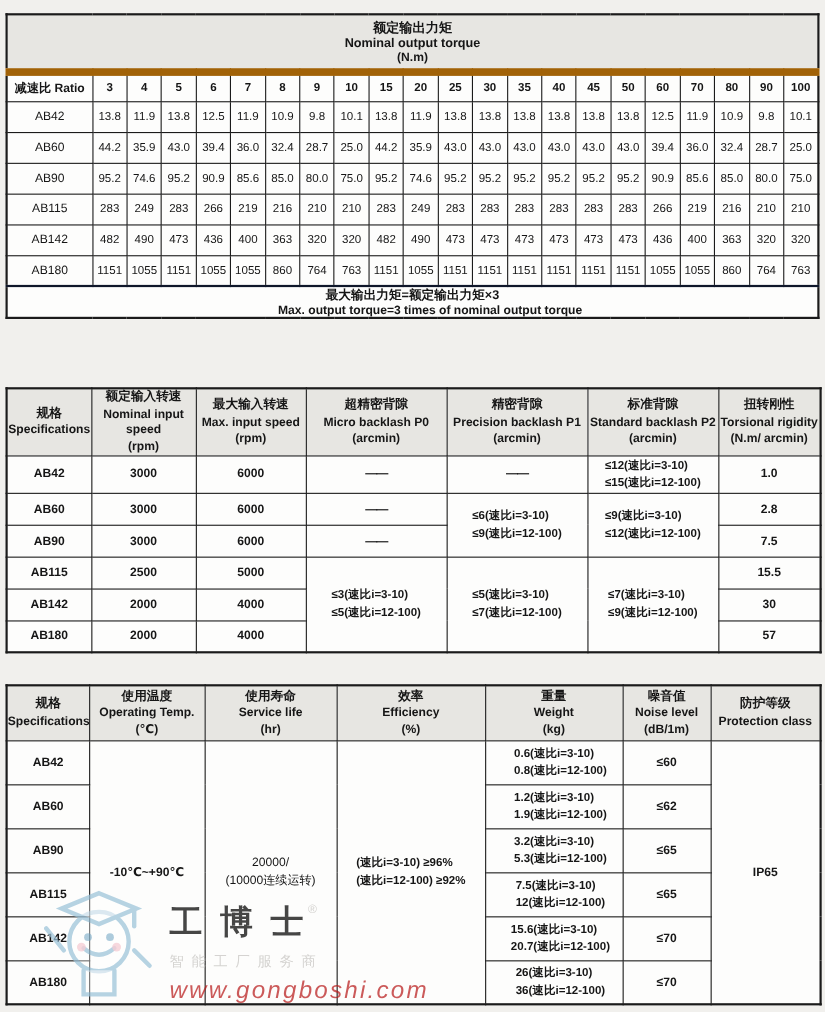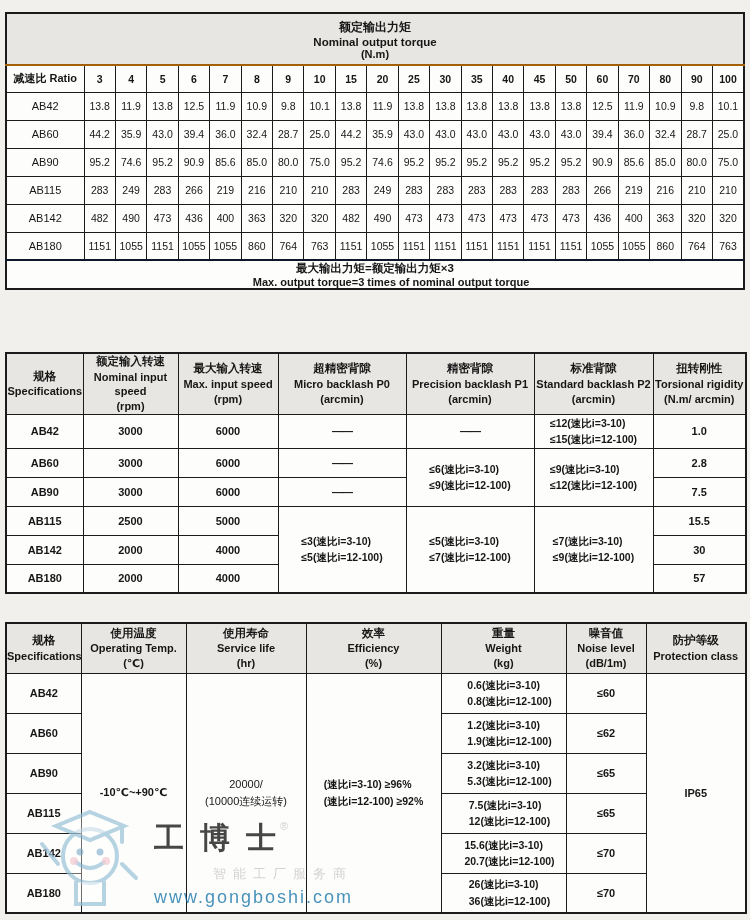--- a/index.html
+++ b/index.html
@@ -19,21 +19,21 @@
   table.spec td, table.spec th {
     border:1px solid #1b1b1b;
     text-align:center; vertical-align:middle;
     font-size:11px; overflow:hidden;
   }
   .band { background:#e7e6e2; }
 
   
   #torque-table { top:12px; }
   #torque-table td { font-size:10.5px; padding:0; }
-  #torque-table .title-cell { height:52px; border-bottom:2px solid #a16207; }
+  #torque-table .title-cell { height:52px; border-bottom:7px solid #a16207; }
   #torque-table .title-zh { font-weight:bold; font-size:12px; }
   #torque-table .title-en { font-weight:bold; font-size:11.5px; }
   #torque-table .title-unit { font-weight:bold; font-size:11px; }
   #torque-table tr.hdr { height:27px;margin-top:19px; }
   #torque-table tr.data { height:28px; }
   #torque-table .rowlabel { font-size:11px; }
   #torque-table .corner { font-weight:bold; font-size:11px; }
   #torque-table .stage-cell { font-weight:bold; }
   #torque-table .foot-cell { height:28px; border-top:2px solid #0f172a; }
   .foot-zh { font-weight:bold; font-size:11.5px; }
@@ -59,22 +59,22 @@
 
   
   #watermark {
     position:absolute; left:6px; bottom:0px; width:420px; height:116px;
     opacity:0.72; pointer-events:none; z-index:5;
   }
   #watermark svg { position:absolute; left:22px; bottom:6px; }
   #wm-text { position:absolute; left:148px; top:14px; }
   #wm-brand { font-size:30px; font-weight:bold; color:#000000; letter-spacing:16px; }
   #wm-reg { font-size:11px; color:#c2c0bd; vertical-align:18px; margin-left:-12px; }
-  #wm-tagline { font-size:13px; color:#c6c4c1; letter-spacing:7px; margin-top:6px;text-align:right; }
-  #wm-url { font-size:18px; color:#0369a1; letter-spacing:2px; margin-top:4px; }
+  #wm-tagline { font-size:13px; color:#c6c4c1; letter-spacing:7px; margin-top:6px; }
+  #wm-url { font-size:22px; color:#b91c1c; letter-spacing:2px; margin-top:4px;font-style:italic; }
 </style>
 </head>
 <body>
 
 <table class="spec" id="torque-table">
   <colgroup>
       <col style="width:78px">
     </colgroup>
   <tbody>
     <tr>

